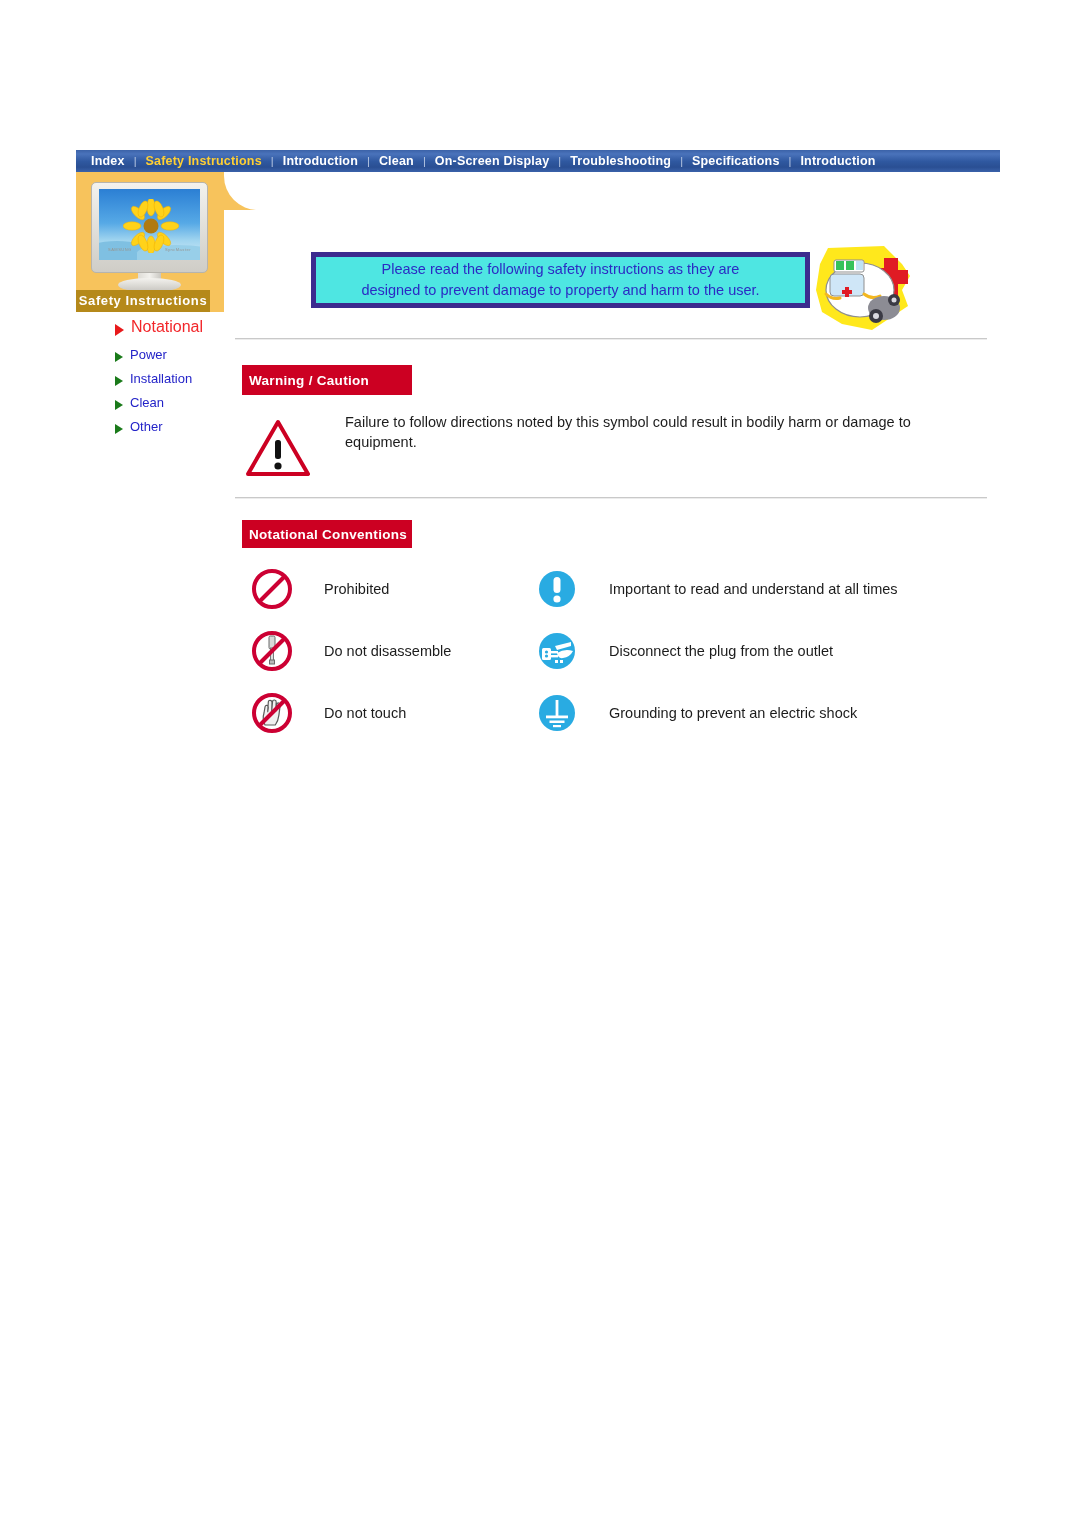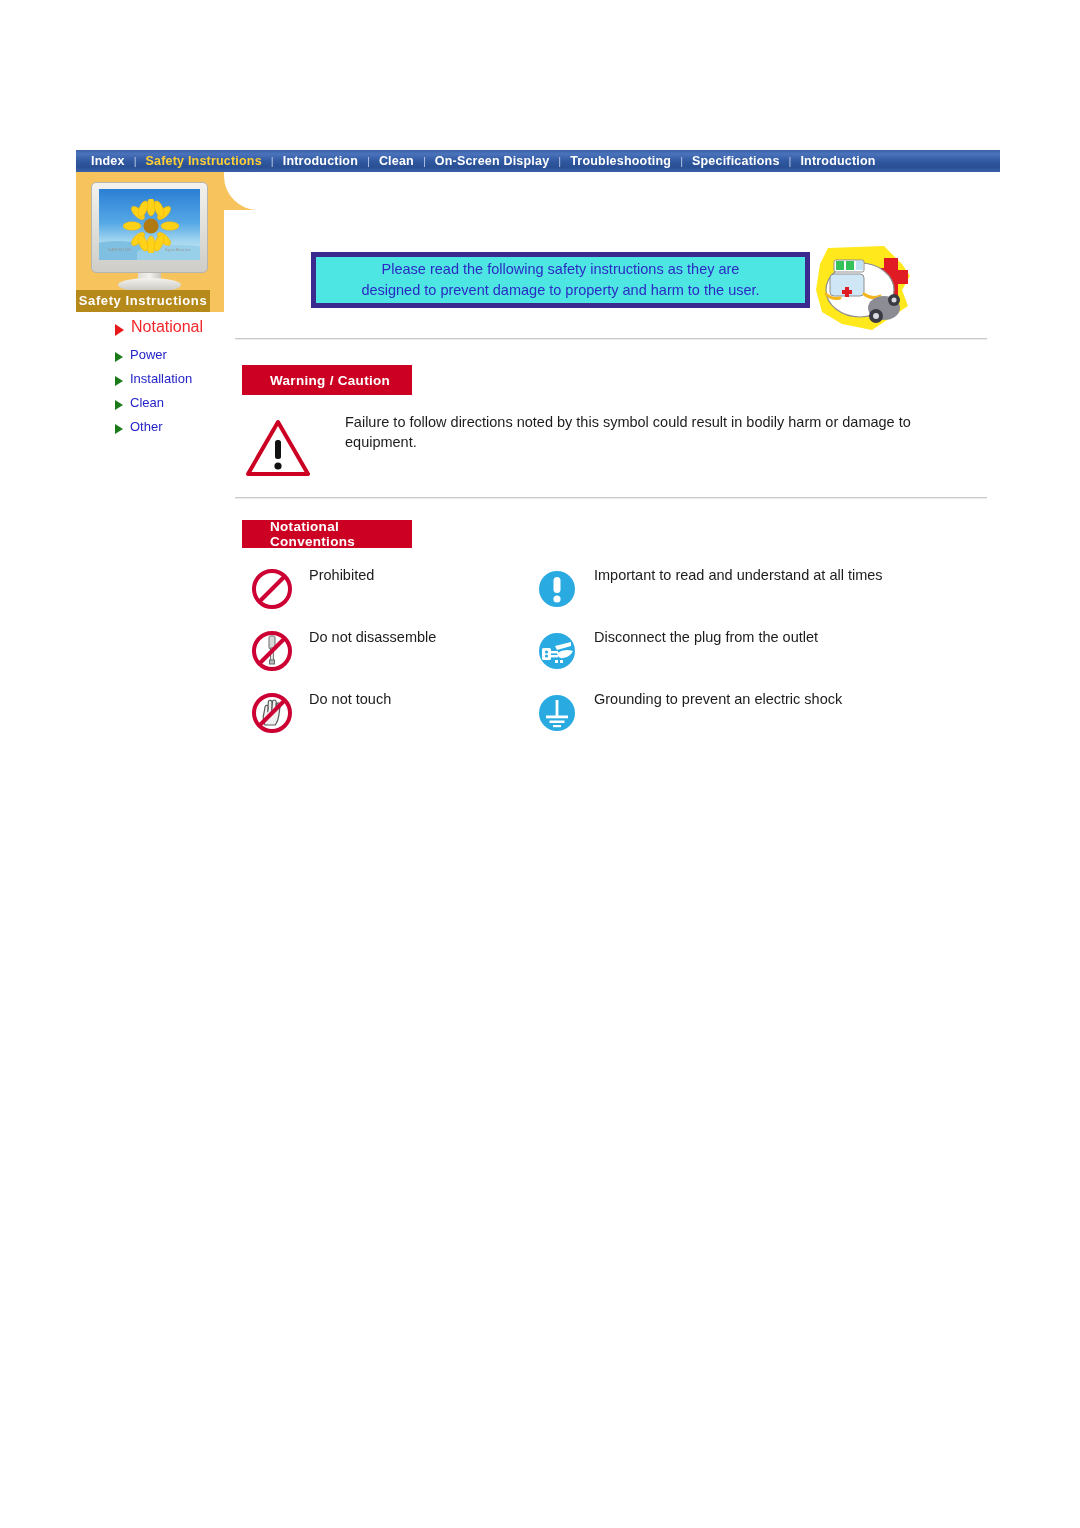--- a/index.html
+++ b/index.html
@@ -255,21 +255,21 @@
     position: absolute;
     background: #cc0022;
     color: #ffffff;
     font-size: 13.5px;
     font-weight: bold;
     font-family: "Liberation Sans", sans-serif;
     letter-spacing: 0.3px;
     display: flex;
     align-items: center;
     box-sizing: border-box;
-    padding-left: 28px;
+    padding-left: 7px;
   }
   #tag-warning { left: 242px; top: 365px; width: 170px; height: 30px; }
   #tag-notational { left: 242px; top: 520px; width: 170px; height: 28px; }
 
   #warning-row {
     position: absolute;
     left: 245px;
     top: 412px;
     width: 740px;
     display: flex;
@@ -292,20 +292,22 @@
     top: 558px;
     width: 740px;
   }
   .conv-row {
     display: flex;
     align-items: center;
     height: 62px;
   }
   .conv-cell {
     display: flex;
+    align-items: center;
+    gap: 15px;
   }
   .conv-cell.left  { width: 285px; flex: none; }
   .conv-cell.right { flex: 1; }
   .conv-icon { width: 44px; height: 44px; flex: none; }
   .conv-label {
     margin-left: 15px;
     font-size: 14.5px;
     color: #1c1c1c;
     font-family: "Liberation Sans", sans-serif;
     white-space: nowrap;

